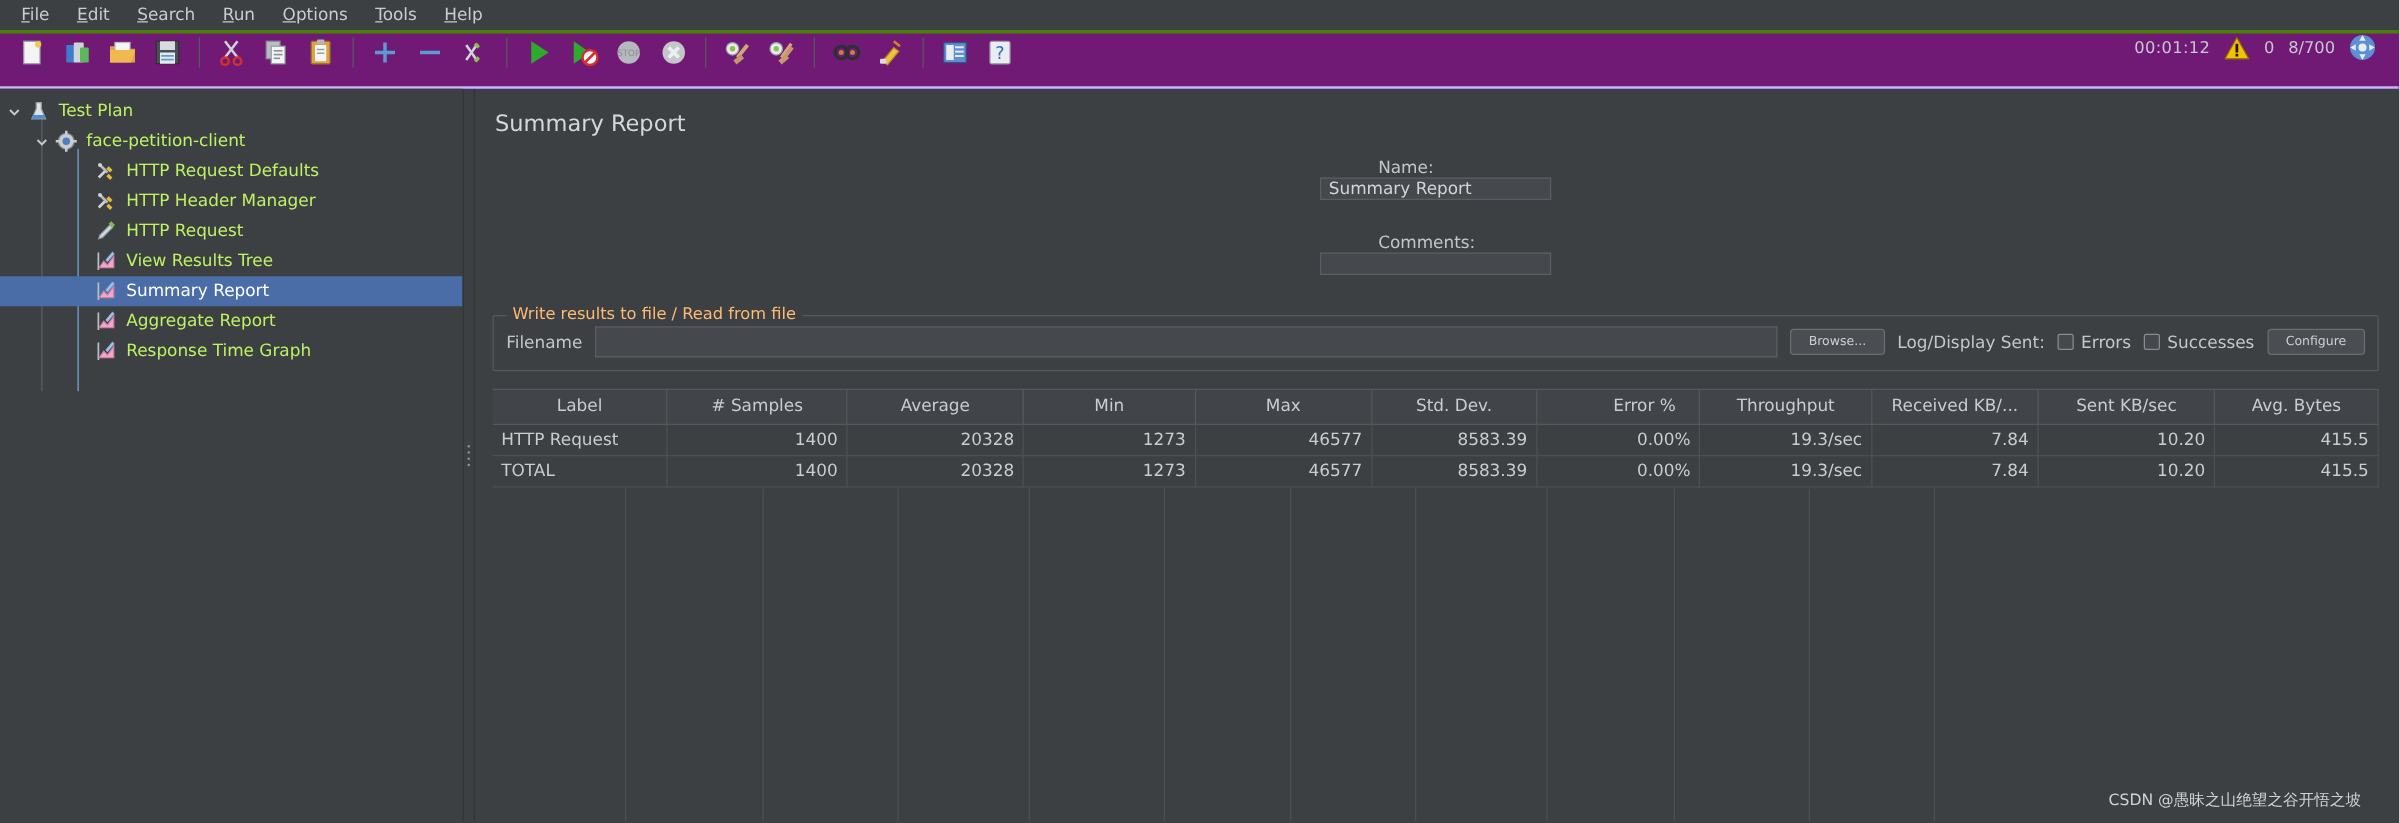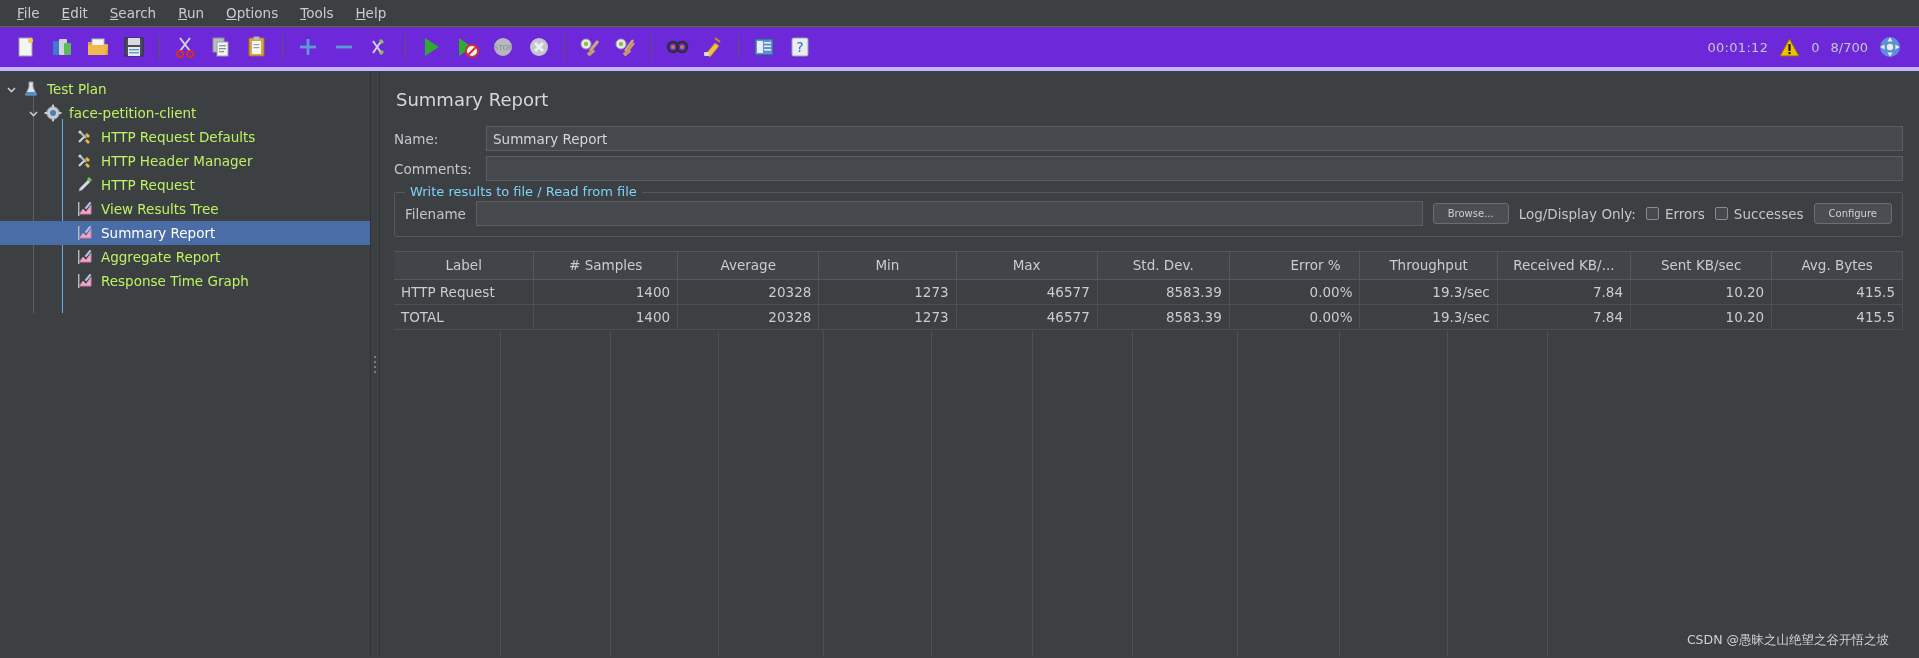--- a/index.html
+++ b/index.html
@@ -11,39 +11,39 @@
     color: #bdc1c6;
   }
 
   
   .menubar {
     height: 27px;
     background: #3c4043;
     display: flex;
     align-items: center;
     padding-left: 6px;
-    border-bottom: 1px solid #4d7c0f;
+    border-bottom: 3px solid #4d7c0f;
   }
   .menu-item {
     font-size: 13.5px;
     color: #c9ccd0;
     padding: 3px 11px;
     cursor: default;
     white-space: nowrap;
   }
   .menu-item .mn { text-decoration: underline; }
 
   
   .toolbar {
     height: 44px;
-    background: #6d28d9;
+    background: #701a75;
     display: flex;
-    align-items: center;
+    align-items: flex-start;
     padding: 0 8px;
-    border-bottom: 4px solid #c4b5fd;
+    border-bottom: 2px solid #c4b5fd;
     position: relative;
   }
   .tb-btn {
     width: 30px; height: 30px;
     margin: 0 3px;
     display: flex; align-items: center; justify-content: center;
     border-radius: 3px;
     cursor: default;
     flex-shrink: 0;
   }
@@ -137,21 +137,22 @@
   }
   .panel-title {
     font-size: 18px;
     color: #d5d8db;
     margin: 6px 0 16px 2px;
     font-weight: normal;
   }
   .form-row {
     display: flex;
     align-items: center;
-    margin-bottom: 5px;
+    margin-bottom: 26px;
+    flex-direction: column;
   }
   .form-row label {
     font-size: 13.5px;
     color: #c3c6ca;
     width: 92px;
     flex-shrink: 0;
   }
   .txtfield {
     flex: 1;
     height: 25px;
@@ -171,21 +172,21 @@
     margin-top: 6px;
     padding: 8px 10px 10px 10px;
     position: relative;
   }
   .group-title {
     position: absolute;
     top: -9px; left: 10px;
     background: #3c4043;
     padding: 0 5px;
     font-size: 13px;
-    color: #7dd3fc;
+    color: #fdba74;
     white-space: nowrap;
   }
   .file-row { display: flex; align-items: center; gap: 10px; }
   .file-row .flabel { font-size: 13.5px; color: #c3c6ca; white-space: nowrap; }
   .file-input {
     flex: 1;
     height: 25px;
     background: #45494d;
     border: 1px solid #5a5e62;
     color: #d3d6d9;
@@ -612,21 +613,21 @@
       <label>Comments:</label>
       <input class="txtfield" type="text" value="" style="">
     </div>
 
     <div class="group">
       <div class="group-title">Write results to file / Read from file</div>
       <div class="file-row">
         <span class="flabel">Filename</span>
         <input class="file-input" type="text" value="" style="">
         <button class="btn">Browse...</button>
-        <span class="flabel">Log/Display Only:</span>
+        <span class="flabel">Log/Display Sent:</span>
         <label class="chk-wrap">
           <span class="chk"></span>
           <span>Errors</span>
         </label>
         <label class="chk-wrap">
           <span class="chk"></span>
           <span>Successes</span>
         </label>
         <button class="btn">Configure</button>
       </div>

